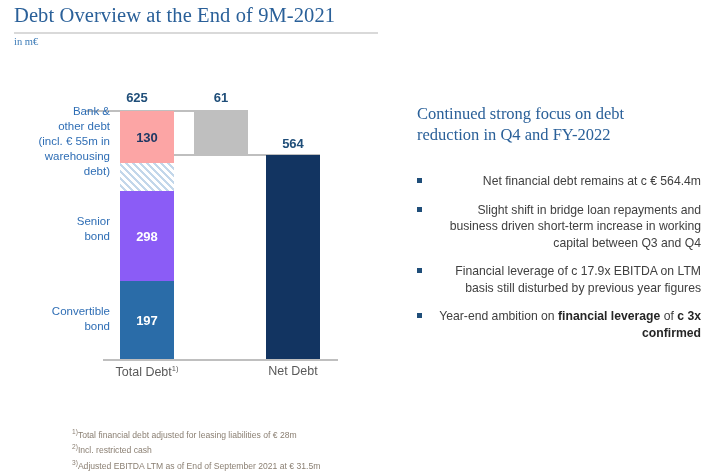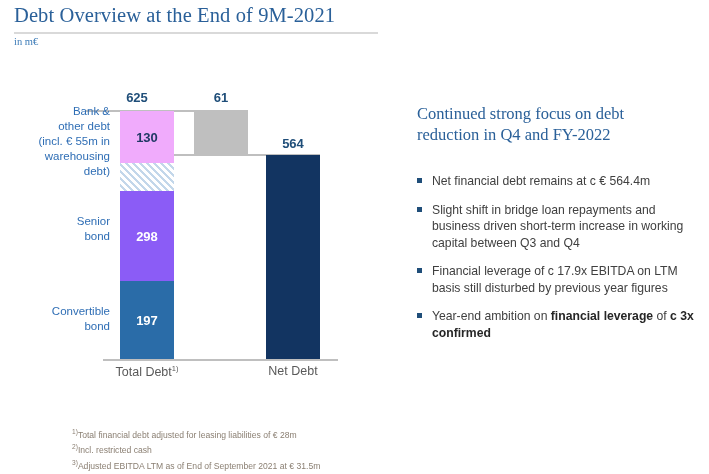--- a/index.html
+++ b/index.html
@@ -76,21 +76,21 @@
     left: 0;
     width: 100%;
     box-sizing: border-box;
     display: flex;
     align-items: center;
     justify-content: center;
     font-size: 13px;
     font-weight: bold;
   }
   .seg-bank {
-    background: #f0abfc;
+    background: #fca5a5;
     color: #1f3864;
   }
   .seg-hatch {
     background:
       repeating-linear-gradient(
         45deg,
         #ffffff 0px, #ffffff 3px,
         #c3d7ea 3px, #c3d7ea 5px
       );
   }
@@ -160,20 +160,21 @@
     font-family: "Liberation Serif", serif;
     font-size: 16.5px;
     color: #2a6099;
     line-height: 21px;
     margin-bottom: 28px;
   }
   .bullet-list {
     list-style: none;
     margin: 0;
     padding: 0;
+    text-align: right;
   }
   .bullet-item {
     position: relative;
     padding-left: 15px;
     margin-bottom: 12px;
     font-size: 12.2px;
     line-height: 16.5px;
     color: #404040;
   }
   .bullet-marker {

